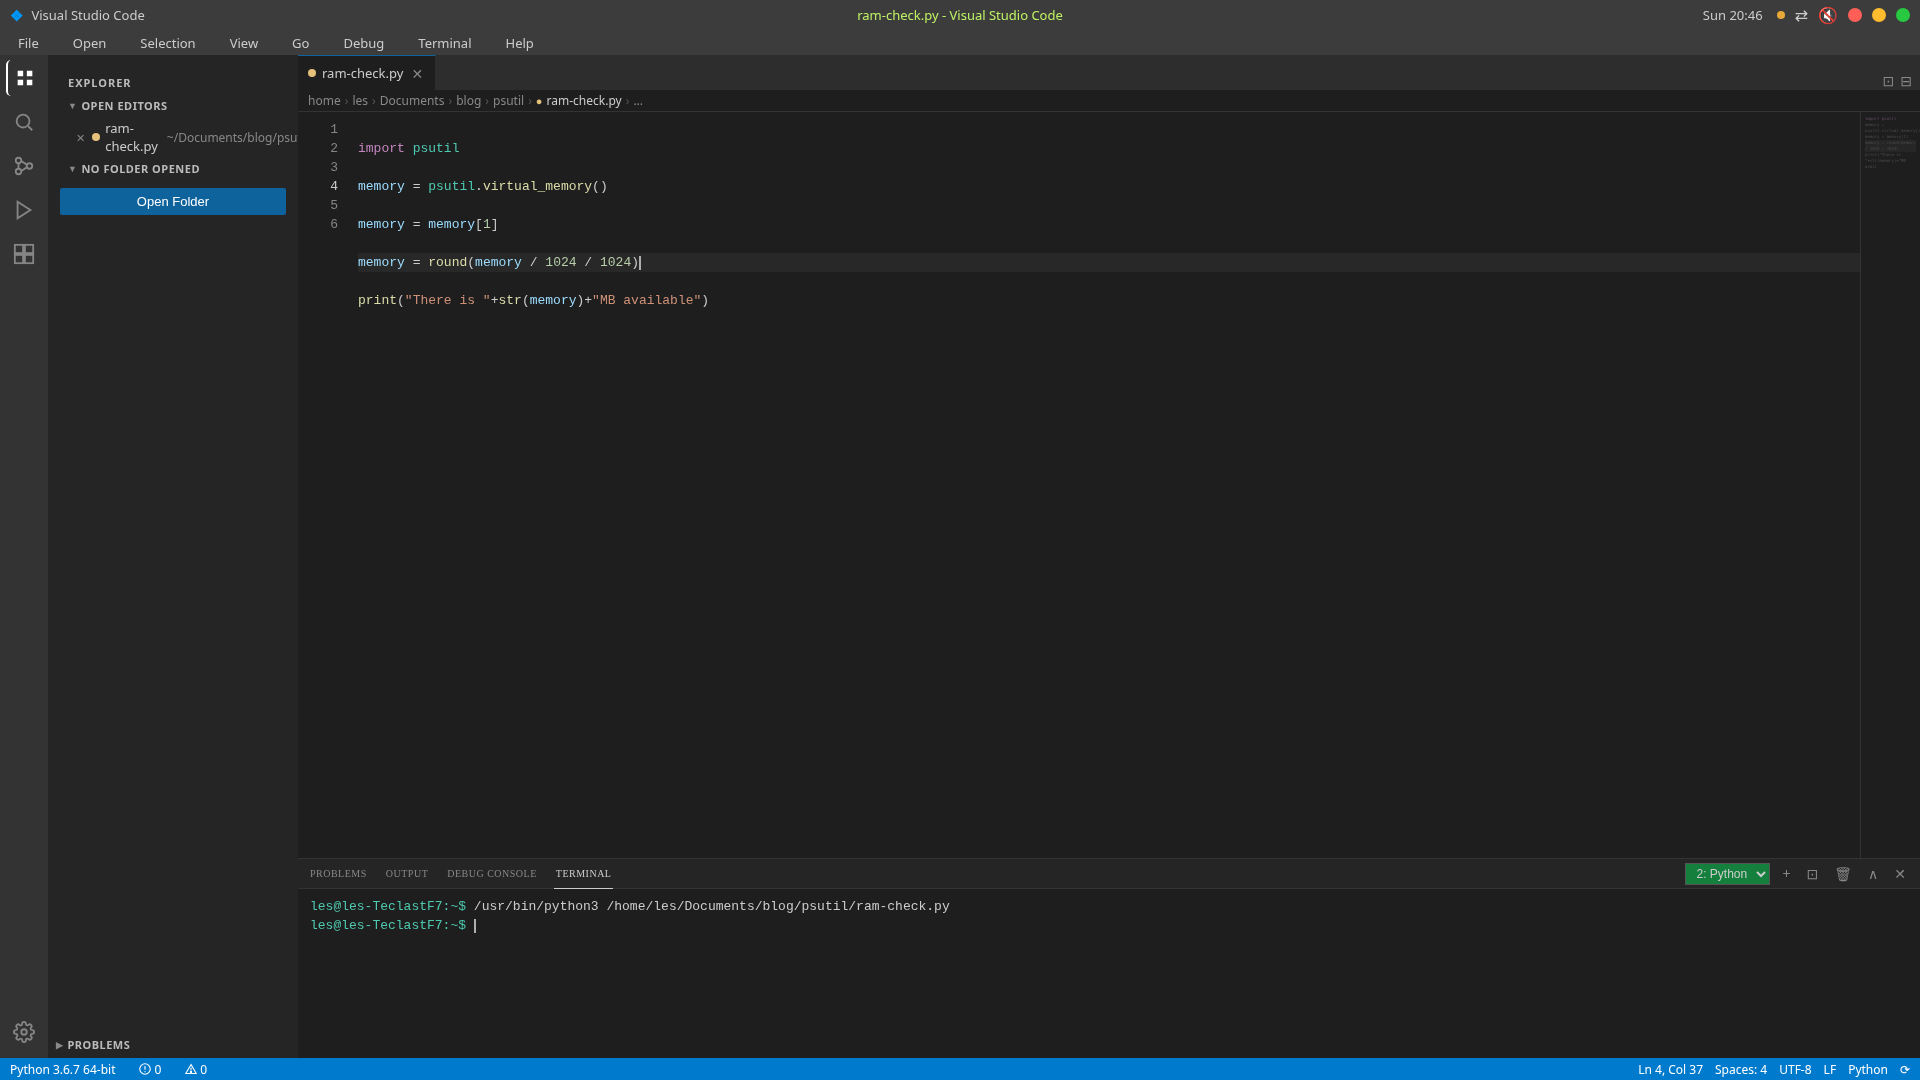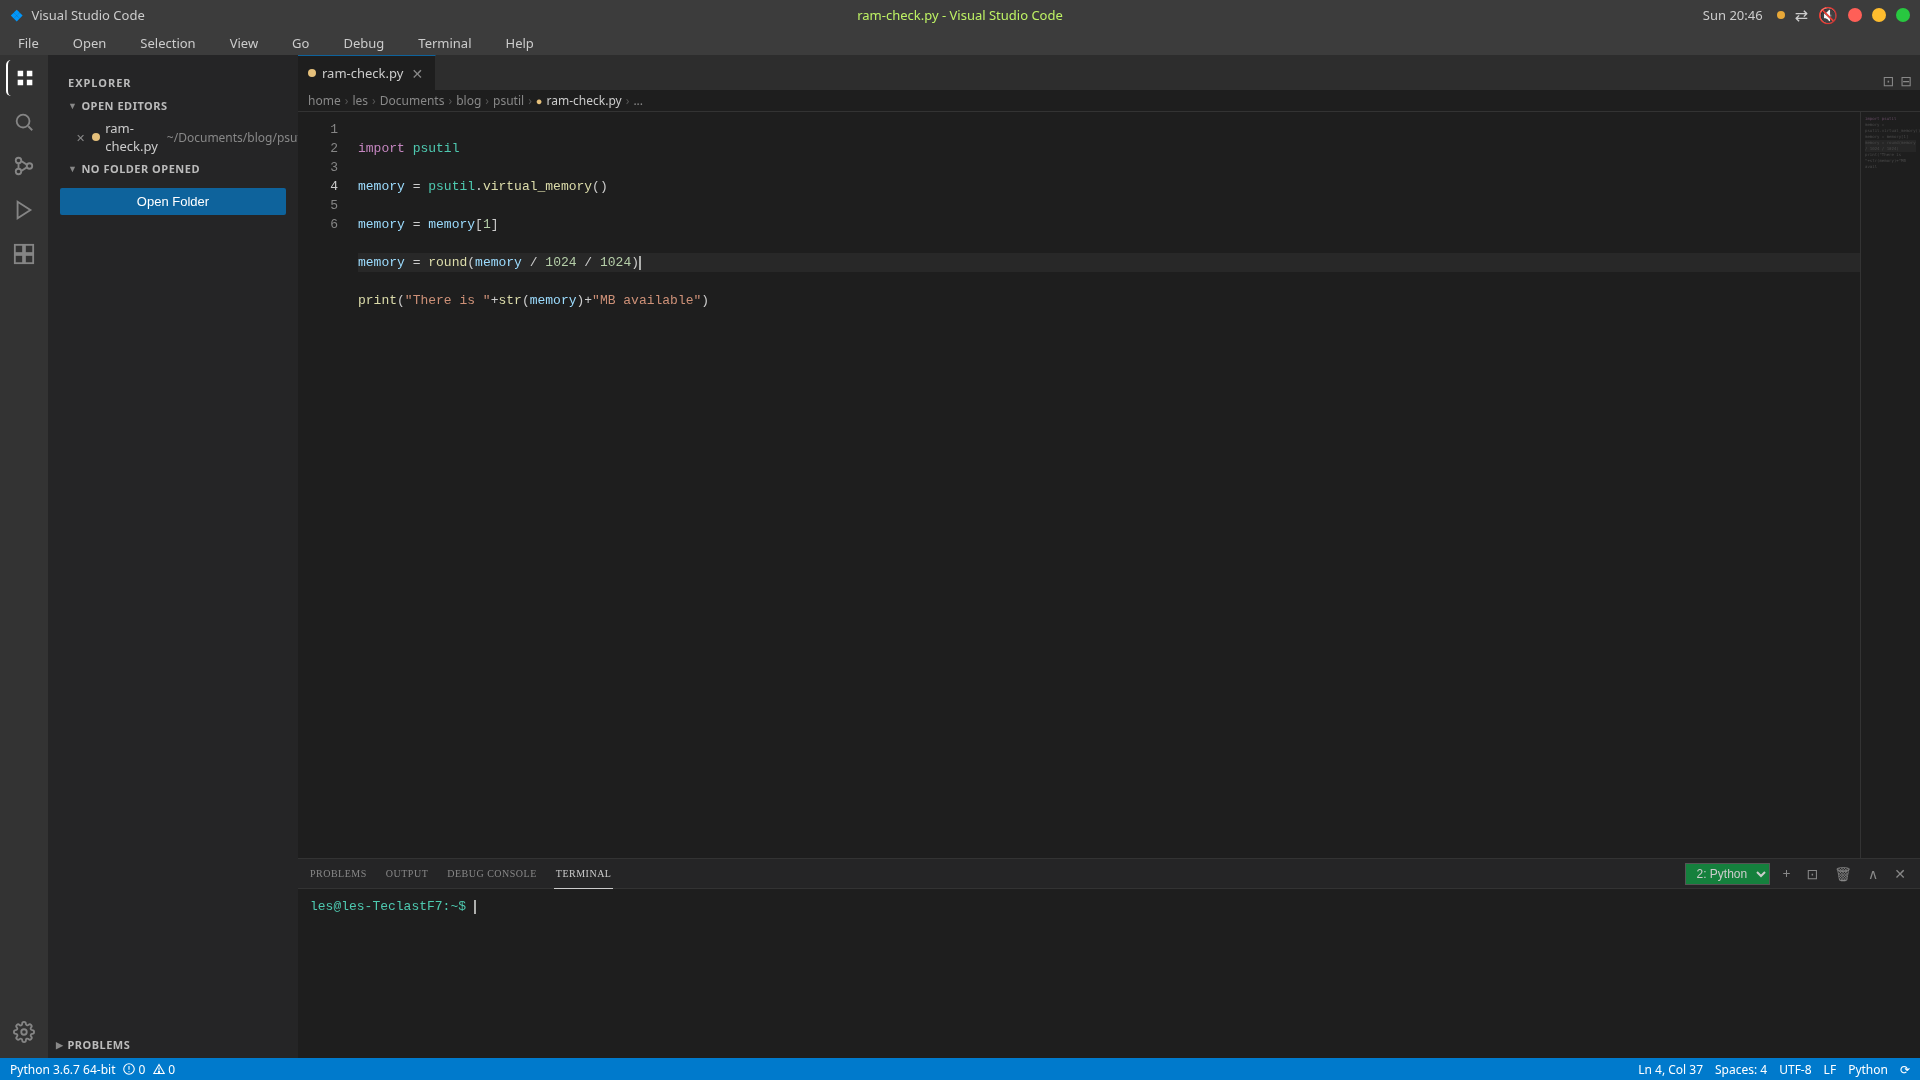--- a/index.html
+++ b/index.html
@@ -374,21 +374,21 @@
       background: #007acc;
       height: 22px;
       display: flex;
       align-items: center;
       padding: 0 10px;
       font-size: 12px;
       color: white;
       gap: 10px;
       flex-shrink: 0;
     }
-    .status-left { display: flex; align-items: flex-end; gap: 8px; }
+    .status-left { display: flex; align-items: flex-end; gap: 24px; }
     .status-right { margin-left: auto; display: flex; gap: 12px; align-items: center; }
     .status-item { cursor: pointer; white-space: nowrap; }
     .status-warn { color: #ffffff; display: flex; align-items: center; gap: 3px; }
     .status-err { color: #ffffff; display: flex; align-items: center; gap: 3px; }
 
     
     #minimap {
       width: 60px;
       background: #1e1e1e;
       border-left: 1px solid #333;
@@ -575,20 +575,24 @@
               <option>2: Python</option>
             </select>
             <span class="panel-icon-btn">+</span>
             <span class="panel-icon-btn">⊡</span>
             <span class="panel-icon-btn">🗑</span>
             <span class="panel-icon-btn">∧</span>
             <span class="panel-icon-btn">✕</span>
           </div>
         </div>
         <div id="terminal-content">
+          <div>
+            <span class="term-prompt">les@les-TeclastF7:~$</span>
+            <span class="term-cmd"> /usr/bin/python3 /home/les/Documents/blog/psutil/ram-check.py</span>
+          </div>
           <div>
             <span class="term-prompt">les@les-TeclastF7:~$</span>
             <span class="term-cmd"> <span class="cursor"></span></span>
           </div>
         </div>
       </div>
 
     </div>
   </div>
 </div>

